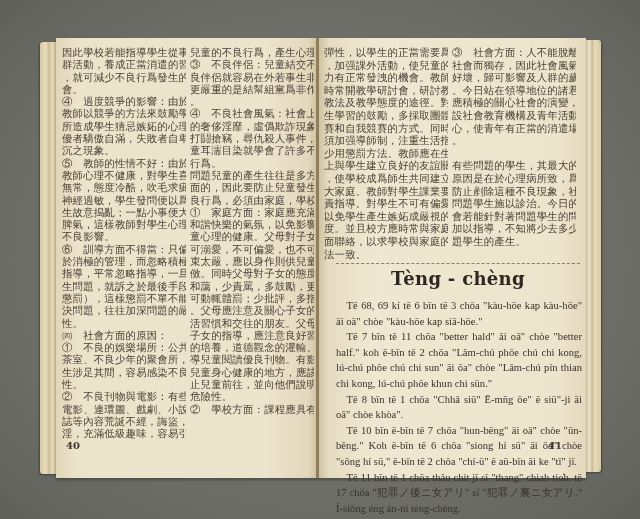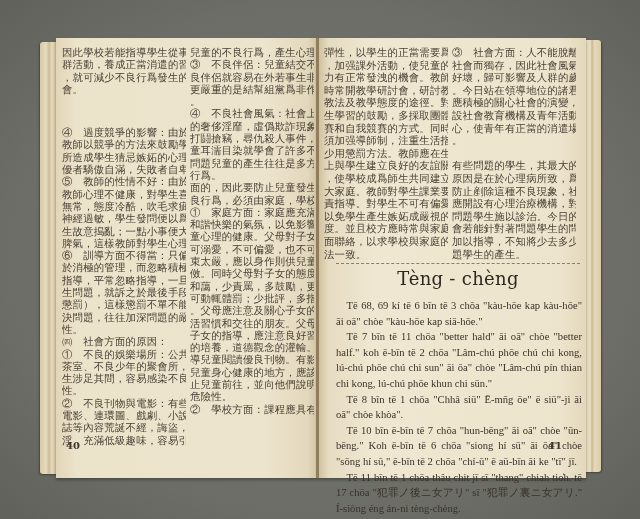--- a/index.html
+++ b/index.html
@@ -54,21 +54,21 @@
   .page-num {
     position:absolute; font-size:10px; font-weight:bold; color:#3d342a;
     font-family:"DejaVu Serif", serif;
   }
   .rule {
     position:absolute; left:336px; width:244px; top:263px; height:0;
     border-top:1px dashed #8a7e6c;
   }
   .section-title {
     position:absolute; left:336px; top:268px; width:244px; text-align:center;
-    font-family:"DejaVu Serif", serif; font-weight:normal; font-size:18px; color:#2f2820;
+    font-family:"DejaVu Serif", serif; font-weight:bold; font-size:18px; color:#2f2820;
     letter-spacing:0.3px;
   }
   .roman {
     position:absolute; left:336px; top:298px; width:246px;
     font-family:"Liberation Serif", serif; font-size:10.6px; line-height:15.6px; color:#3a3128;
     text-align:justify;
   }
   .roman p { margin:0; text-indent:1em; }
 </style>
 </head>
@@ -80,30 +80,32 @@
 
 <div class="page page-left"></div>
 <div class="page page-right"></div>
 <div class="gutter"></div>
 
 <div class="col" id="lc1" style="left: 62px; top: 46px; width: 124px; line-height: 12.3px; font-size: 10.4px;">
     <p style="white-space: nowrap; overflow: hidden;">因此學校若能指導學生從事合</p>
     <p style="white-space: nowrap; overflow: hidden;">群活動，養成正當消遣的習慣</p>
     <p style="white-space: nowrap; overflow: hidden;">，就可減少不良行爲發生的機</p>
     <p style="white-space: nowrap; overflow: hidden;">會。</p>
-    <p style="white-space: nowrap; overflow: hidden; margin-top: 31px;">④　過度競爭的影響：由於</p>
+    <p style="white-space: nowrap; overflow: hidden;">④　過度競爭的影響：由於</p>
     <p style="white-space: nowrap; overflow: hidden;">教師以競爭的方法來鼓勵學生</p>
     <p style="white-space: nowrap; overflow: hidden;">所造成學生猜忌嫉妬的心理，</p>
     <p style="white-space: nowrap; overflow: hidden;">優者驕傲自滿，失敗者自卑消</p>
+    <p style="white-space: nowrap; overflow: hidden;">沉之現象。</p>
     <p style="white-space: nowrap; overflow: hidden;">⑤　教師的性情不好：由於</p>
     <p style="white-space: nowrap; overflow: hidden;">教師心理不健康，對學生喜怒</p>
     <p style="white-space: nowrap; overflow: hidden;">無常，態度冷酷，吹毛求疵，</p>
     <p style="white-space: nowrap; overflow: hidden;">神經過敏，學生發問便以爲學</p>
     <p style="white-space: nowrap; overflow: hidden;">生故意搗亂；一點小事便大發</p>
     <p style="white-space: nowrap; overflow: hidden;">脾氣，這樣教師對學生心理有</p>
+    <p style="white-space: nowrap; overflow: hidden;">不良影響。</p>
     <p style="white-space: nowrap; overflow: hidden;">⑥　訓導方面不得當：只偏重</p>
     <p style="white-space: nowrap; overflow: hidden;">於消極的管理，而忽略積極的</p>
     <p style="white-space: nowrap; overflow: hidden;">指導，平常忽略指導，一旦發</p>
     <p style="white-space: nowrap; overflow: hidden;">生問題，就訴之於最後手段（</p>
     <p style="white-space: nowrap; overflow: hidden;">懲罰），這樣懲罰不單不能解</p>
     <p style="white-space: nowrap; overflow: hidden;">決問題，往往加深問題的嚴重</p>
     <p style="white-space: nowrap; overflow: hidden;">性。</p>
     <p style="white-space: nowrap; overflow: hidden;">㈣　社會方面的原因：</p>
     <p style="white-space: nowrap; overflow: hidden;">①　不良的娛樂場所：公共</p>
     <p style="white-space: nowrap; overflow: hidden;">茶室、不良少年的聚會所，學</p>
@@ -118,22 +120,22 @@
 <div class="col" id="lc2" style="left: 190px; top: 46px; width: 124px; line-height: 12.3px; font-size: 10.4px;">
     <p style="white-space: nowrap; overflow: hidden;">兒童的不良行爲，產生心理的</p>
     <p style="white-space: nowrap; overflow: hidden;">③　不良伴侶：兒童結交不</p>
     <p style="white-space: nowrap; overflow: hidden;">良伴侶就容易在外若事生非，</p>
     <p style="white-space: nowrap; overflow: hidden;">更嚴重的是結幫組黨爲非作歹</p>
     <p style="white-space: nowrap; overflow: hidden;">。</p>
     <p style="white-space: nowrap; overflow: hidden;">④　不良社會風氣：社會上</p>
     <p style="white-space: nowrap; overflow: hidden;">的奢侈淫靡，虛僞欺詐現象，</p>
     <p style="white-space: nowrap; overflow: hidden;">打鬪搶竊，尋仇殺人事件，兒</p>
     <p style="white-space: nowrap; overflow: hidden;">童耳濡目染就學會了許多不良</p>
+    <p style="white-space: nowrap; overflow: hidden;">行爲。</p>
     <p style="white-space: nowrap; overflow: hidden;">問題兒童的產生往往是多方</p>
-    <p style="white-space: nowrap; overflow: hidden;">行爲。</p>
     <p style="white-space: nowrap; overflow: hidden;">面的，因此要防止兒童發生不</p>
     <p style="white-space: nowrap; overflow: hidden;">良行爲，必須由家庭，學校，</p>
     <p style="white-space: nowrap; overflow: hidden;">①　家庭方面：家庭應充滿</p>
     <p style="white-space: nowrap; overflow: hidden;">和諧快樂的氣氛，以免影響兒</p>
     <p style="white-space: nowrap; overflow: hidden;">童心理的健康。父母對子女不</p>
     <p style="white-space: nowrap; overflow: hidden;">可溺愛，不可偏愛，也不可管</p>
     <p style="white-space: nowrap; overflow: hidden;">束太嚴，應以身作則供兒童仿</p>
     <p style="white-space: nowrap; overflow: hidden;">傚。同時父母對子女的態度應</p>
     <p style="white-space: nowrap; overflow: hidden;">和藹，少責罵，多鼓勵，更不</p>
     <p style="white-space: nowrap; overflow: hidden;">可動輒體罰；少批評，多指導</p>
@@ -174,21 +176,20 @@
     <p style="white-space: nowrap; overflow: hidden;">好壞，歸可影響及人群的歲月</p>
     <p style="white-space: nowrap; overflow: hidden;">。今日站在領導地位的諸君，</p>
     <p style="white-space: nowrap; overflow: hidden;">應積極的關心社會的演變，增</p>
     <p style="white-space: nowrap; overflow: hidden;">設社會教育機構及青年活動中</p>
     <p style="white-space: nowrap; overflow: hidden;">心，使青年有正當的消遣場所</p>
     <p style="white-space: nowrap; overflow: hidden;">。</p>
     <p style="white-space: nowrap; overflow: hidden;">&nbsp;</p>
     <p style="white-space: nowrap; overflow: hidden;">有些問題的學生，其最大的</p>
     <p style="white-space: nowrap; overflow: hidden;">原因是在於心理病所致，爲要</p>
     <p style="white-space: nowrap; overflow: hidden;">防止剷除這種不良現象，社會</p>
-    <p style="white-space: nowrap; overflow: hidden;">應開設有心理治療機構，對</p>
     <p style="white-space: nowrap; overflow: hidden;">問題學生施以診治。今日的社</p>
     <p style="white-space: nowrap; overflow: hidden;">會若能針對著問題學生的問題</p>
     <p style="white-space: nowrap; overflow: hidden;">加以指導，不知將少去多少問</p>
     <p style="white-space: nowrap; overflow: hidden;">題學生的產生。</p>
   </div>
 
 <div class="rule"></div>
 <div class="section-title">Tèng - chèng</div>
 
 <div class="roman">

